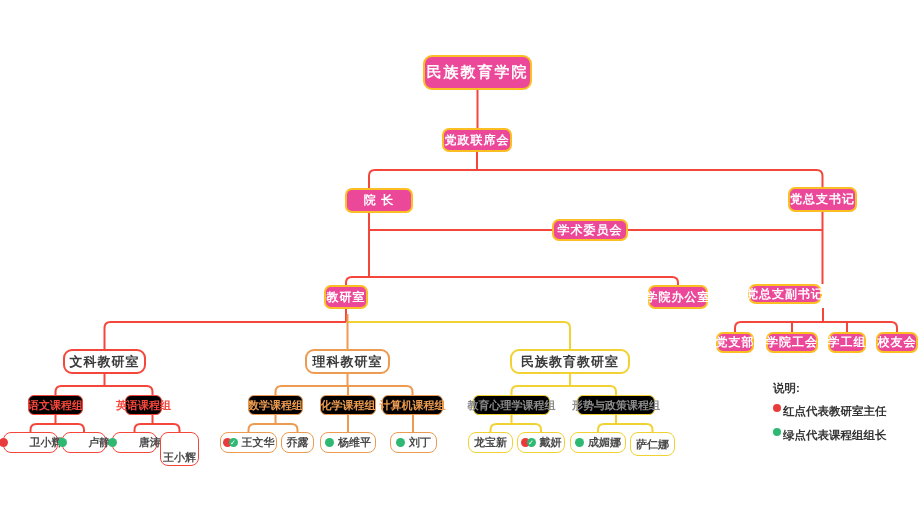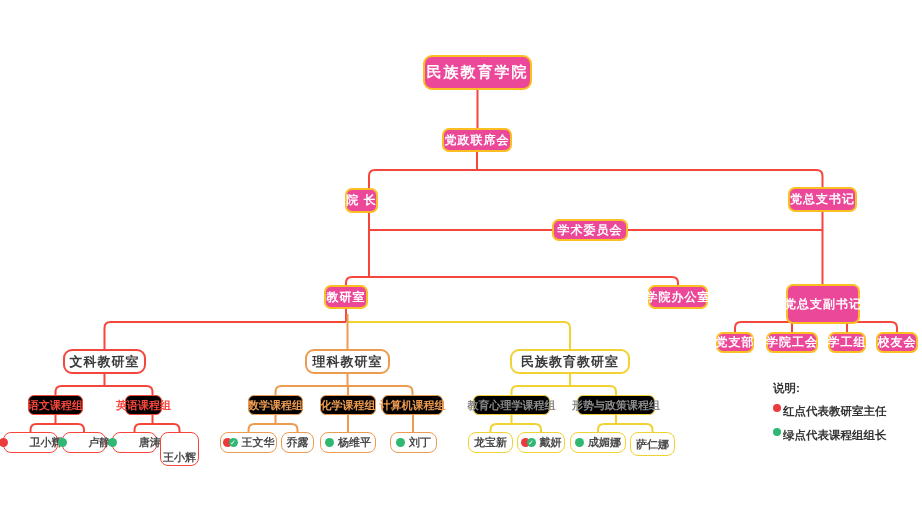--- a/index.html
+++ b/index.html
@@ -81,26 +81,26 @@
       <path d="M348,386 V395"></path>
       <path d="M275.5,415 V424"></path>
       <path d="M248.5,432 V430 Q248.5,424 254.5,424 H291.5 Q297.5,424 297.5,430 V432"></path>
       <path d="M348,415 V432"></path>
       <path d="M413,415 V432"></path>
     </g>
   </svg>
 
   <div class="n fill-red lg" style="left:423px;top:55px;width:109px;height:35px;">民族教育学院</div>
   <div class="n fill-red" style="left:442px;top:128px;width:70px;height:24px;">党政联席会</div>
-  <div class="n fill-red" style="left:345px;top:188px;width:33px;height:25px;">院 长</div>
+  <div class="n fill-red" style="left:345px;top:188px;width:68px;height:25px;">院 长</div>
   <div class="n fill-red" style="left:788px;top:187px;width:69px;height:25px;">党总支书记</div>
   <div class="n fill-red" style="left:552px;top:219px;width:76px;height:22px;">学术委员会</div>
   <div class="n fill-red" style="left:324px;top:285px;width:44px;height:24px;">教研室</div>
   <div class="n fill-red" style="left:648px;top:285px;width:60px;height:24px;">学院办公室</div>
-  <div class="n fill-red" style="left:786px;top:284px;width:74px;height:40px;">党总支副书记</div>
+  <div class="n fill-red" style="left:748px;top:284px;width:74px;height:20px;border-radius:8px;">党总支副书记</div>
   <div class="n fill-red" style="left:716px;top:332px;width:38px;height:21px;">党支部</div>
   <div class="n fill-red" style="left:766px;top:332px;width:52px;height:21px;">学院工会</div>
   <div class="n fill-red" style="left:828px;top:332px;width:38px;height:21px;">学工组</div>
   <div class="n fill-red" style="left:876px;top:332px;width:42px;height:21px;">校友会</div>
 
   <div class="n hdr b-red" style="left:63px;top:349px;width:83px;height:25px;">文科教研室</div>
   <div class="n hdr b-orange" style="left:305px;top:349px;width:85px;height:25px;">理科教研室</div>
   <div class="n hdr b-yellow" style="left:510px;top:349px;width:120px;height:25px;">民族教育教研室</div>
 
   <div class="n grp b-red" style="left:28px;top:395px;width:55px;height:20px;">语文课程组</div>

